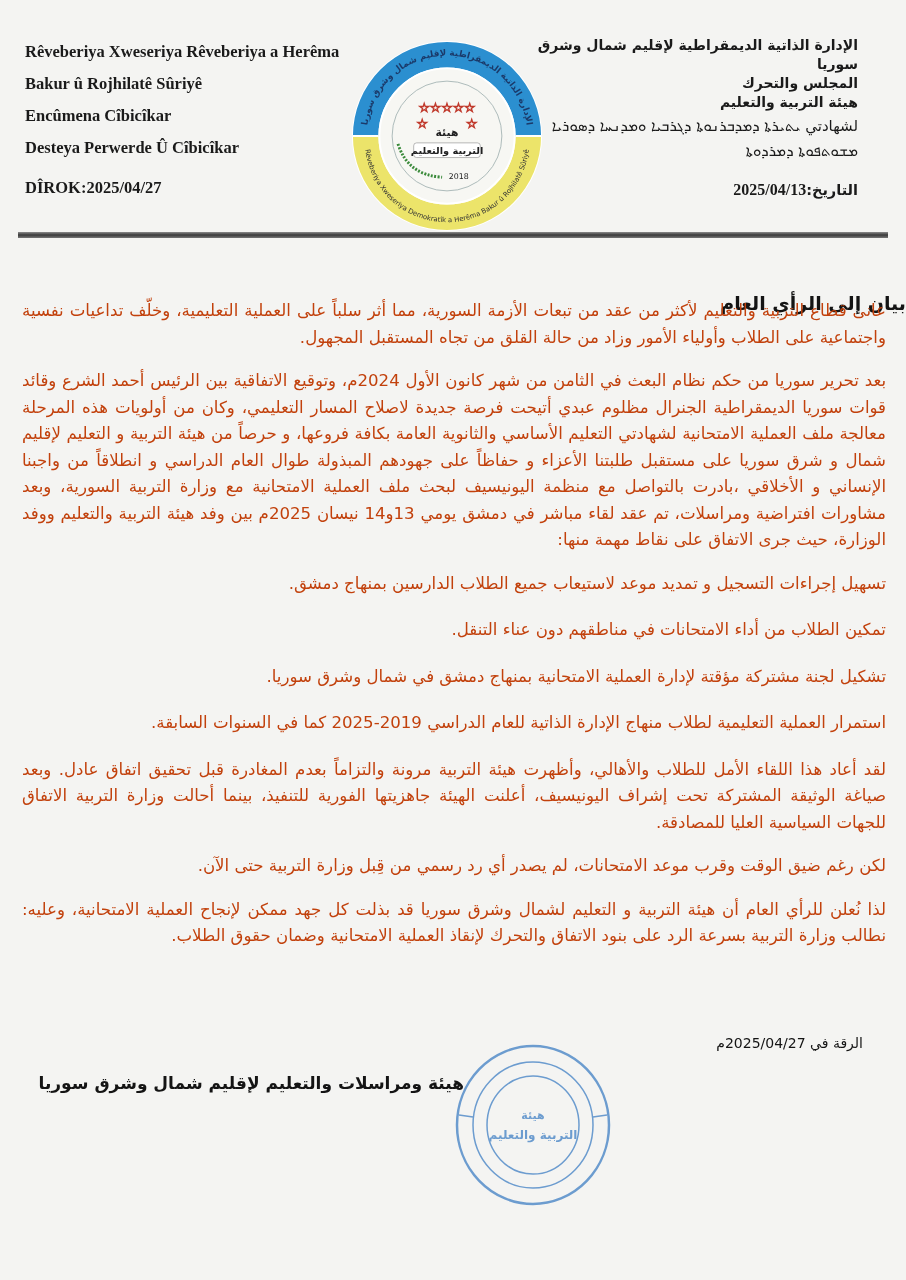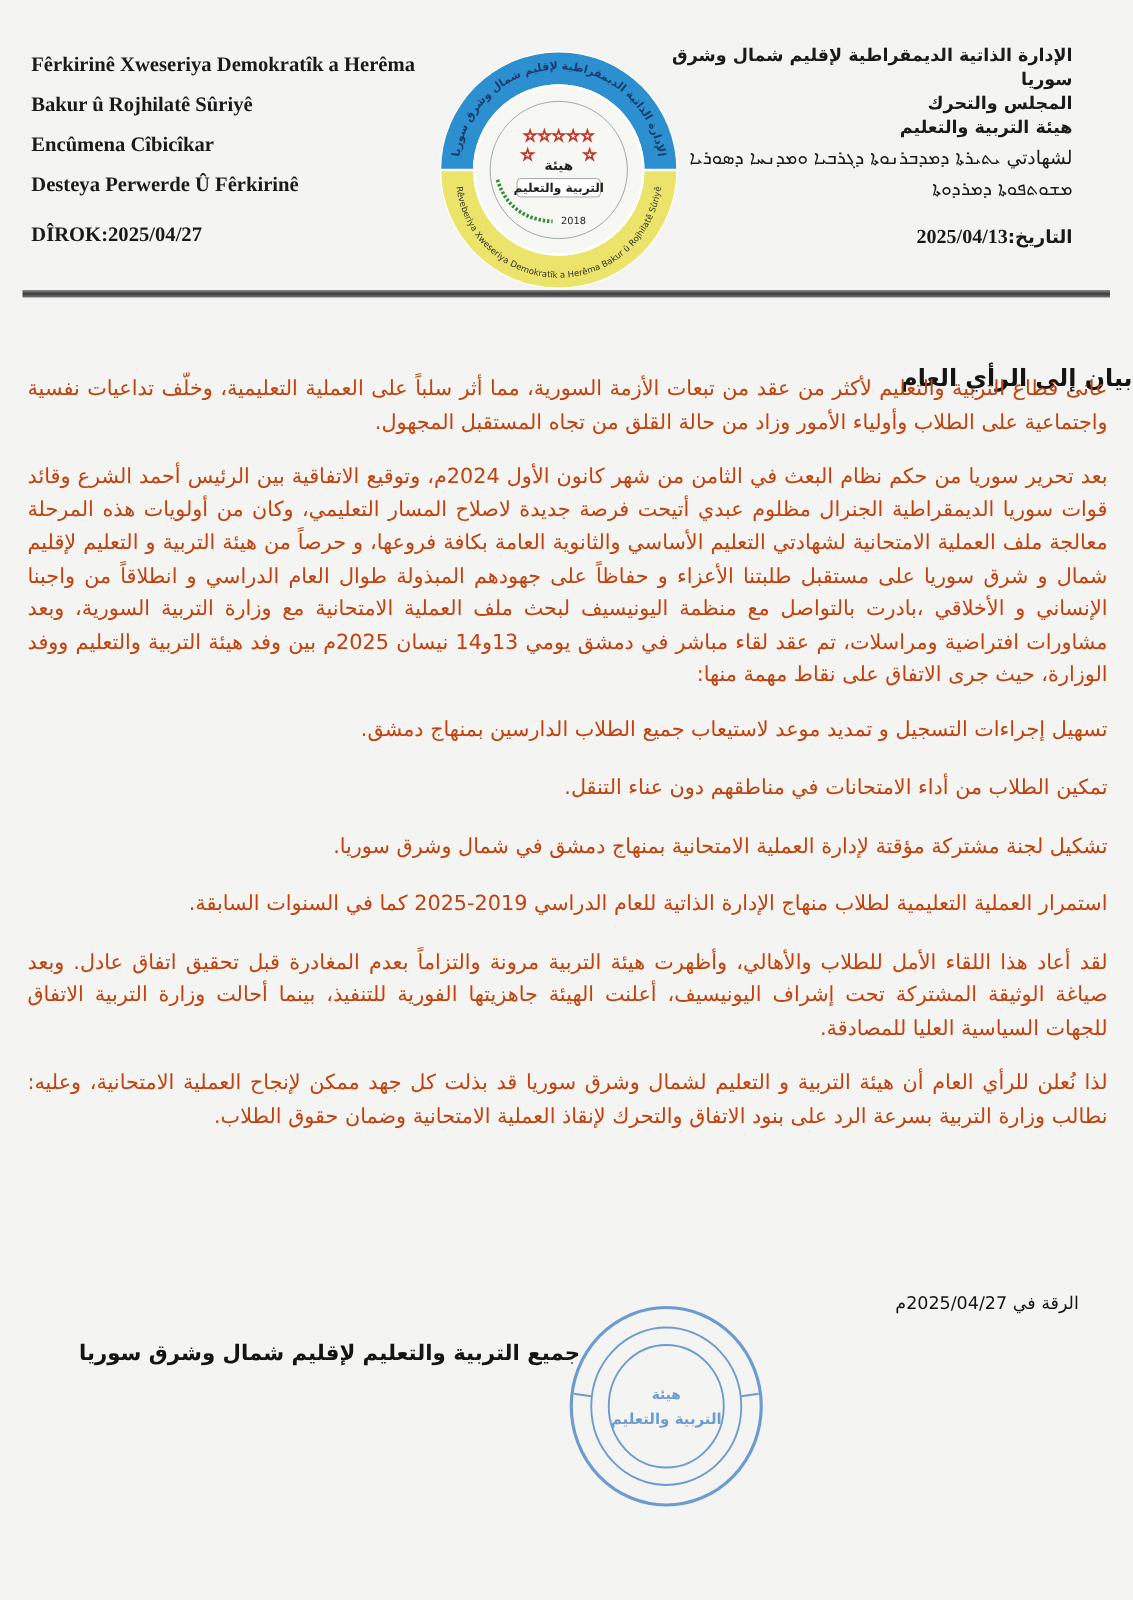--- a/index.html
+++ b/index.html
@@ -66,24 +66,24 @@
     position: absolute; left: 453px; top: 1043px; width: 160px; height: 165px;
     opacity: 0.75;
   }
 </style>
 </head>
 <body>
 
 <div class="page">
 
   <div class="hdr-left">
-    <div>Fêrkirinê Xweseriya Demokratîk a  Herêma</div>
+    <div>Rêveberiya Xweseriya Rêveberiya a  Herêma</div>
     <div>Bakur û Rojhilatê Sûriyê</div>
     <div>Encûmena Cîbicîkar</div>
-    <div>Desteya Perwerde Û Fêrkirinê</div>
+    <div>Desteya Perwerde Û Cîbicîkar</div>
     <div class="dirok">DÎROK:2025/04/27</div>
   </div>
 
   <svg class="logo" viewBox="0 0 200 200">
     <defs>
       <path id="ringTop" d="M 18 100 A 82 82 0 0 1 182 100"></path>
       <path id="ringBot" d="M 16 104 A 84 84 0 0 0 184 104"></path>
     </defs>
     <circle cx="100" cy="100" r="97" fill="#ffffff"></circle>
     <path id="logo-top-half" d="M 4 100 A 96 96 0 0 1 196 100 L 170 100 A 70 70 0 0 0 30 100 Z" fill="#2b8fd0"></path>
@@ -125,29 +125,30 @@
   <div class="title">بيان إلى الرأي العام</div>
 
   <div class="body">
     <p>عانى قطاع التربية والتعليم لأكثر من عقد من تبعات الأزمة السورية، مما أثر سلباً على العملية التعليمية، وخلّف تداعيات نفسية واجتماعية على الطلاب وأولياء الأمور وزاد من حالة القلق من تجاه المستقبل المجهول.</p>
     <p>بعد تحرير سوريا من حكم نظام البعث في الثامن من شهر كانون الأول 2024م، وتوقيع الاتفاقية بين الرئيس أحمد الشرع وقائد قوات سوريا الديمقراطية الجنرال مظلوم عبدي أتيحت فرصة جديدة لاصلاح المسار التعليمي، وكان من أولويات هذه المرحلة معالجة ملف العملية الامتحانية لشهادتي التعليم الأساسي والثانوية العامة بكافة فروعها، و حرصاً من هيئة التربية و التعليم لإقليم شمال و شرق سوريا على مستقبل طلبتنا الأعزاء و حفاظاً على جهودهم المبذولة طوال العام الدراسي و انطلاقاً من واجبنا الإنساني و الأخلاقي ،بادرت بالتواصل مع منظمة اليونيسيف لبحث ملف العملية الامتحانية مع وزارة التربية السورية، وبعد مشاورات افتراضية ومراسلات، تم عقد لقاء مباشر في دمشق يومي 13و14 نيسان 2025م بين وفد هيئة التربية والتعليم ووفد الوزارة، حيث جرى الاتفاق على نقاط مهمة منها:</p>
     <p class="pt">تسهيل إجراءات التسجيل و تمديد موعد لاستيعاب جميع الطلاب الدارسين بمنهاج دمشق.</p>
     <p class="pt">تمكين الطلاب من أداء الامتحانات في مناطقهم دون عناء التنقل.</p>
     <p class="pt">تشكيل لجنة مشتركة مؤقتة لإدارة العملية الامتحانية بمنهاج دمشق في شمال وشرق سوريا.</p>
     <p class="pt">استمرار العملية التعليمية لطلاب منهاج الإدارة الذاتية للعام الدراسي 2019-2025 كما في السنوات السابقة.</p>
     <p>لقد أعاد هذا اللقاء الأمل للطلاب والأهالي، وأظهرت هيئة التربية مرونة والتزاماً بعدم المغادرة قبل تحقيق اتفاق عادل. وبعد صياغة الوثيقة المشتركة تحت إشراف اليونيسيف، أعلنت الهيئة جاهزيتها الفورية للتنفيذ، بينما أحالت وزارة  التربية الاتفاق للجهات السياسية العليا للمصادقة.</p>
+    <p>لكن رغم ضيق الوقت وقرب موعد الامتحانات، لم يصدر أي رد رسمي من قِبل وزارة التربية حتى الآن.</p>
     <p>لذا نُعلن للرأي العام أن هيئة التربية و التعليم لشمال وشرق سوريا قد بذلت كل جهد ممكن لإنجاح العملية الامتحانية، وعليه: نطالب وزارة التربية بسرعة الرد على بنود الاتفاق والتحرك لإنقاذ العملية الامتحانية وضمان حقوق الطلاب.</p>
   </div>
 
   <div class="place-date">الرقة في 2025/04/27م</div>
 
   <svg class="stamp" viewBox="0 0 160 165">
     <ellipse cx="80" cy="82" rx="76" ry="79" fill="none" stroke="#3f7fc4" stroke-width="2.5"></ellipse>
     <ellipse cx="80" cy="82" rx="60" ry="63" fill="none" stroke="#3f7fc4" stroke-width="1.5"></ellipse>
     <ellipse cx="80" cy="82" rx="46" ry="49" fill="none" stroke="#3f7fc4" stroke-width="1.5"></ellipse>
     <line x1="6" y1="72" x2="20" y2="74" stroke="#3f7fc4" stroke-width="1.5"></line>
     <line x1="140" y1="74" x2="154" y2="72" stroke="#3f7fc4" stroke-width="1.5"></line>
     <text x="80" y="76" font-size="11" font-weight="bold" text-anchor="middle" fill="#3f7fc4" font-family="DejaVu Sans, sans-serif">هيئة</text>
     <text x="80" y="96" font-size="12" font-weight="bold" text-anchor="middle" fill="#3f7fc4" font-family="DejaVu Sans, sans-serif">التربية والتعليم</text>
   </svg>
 
-  <div class="signature">جميع التربية والتعليم لإقليم شمال وشرق سوريا</div>
+  <div class="signature">هيئة ومراسلات والتعليم لإقليم شمال وشرق سوريا</div>
 </div>
 
 </body></html>

